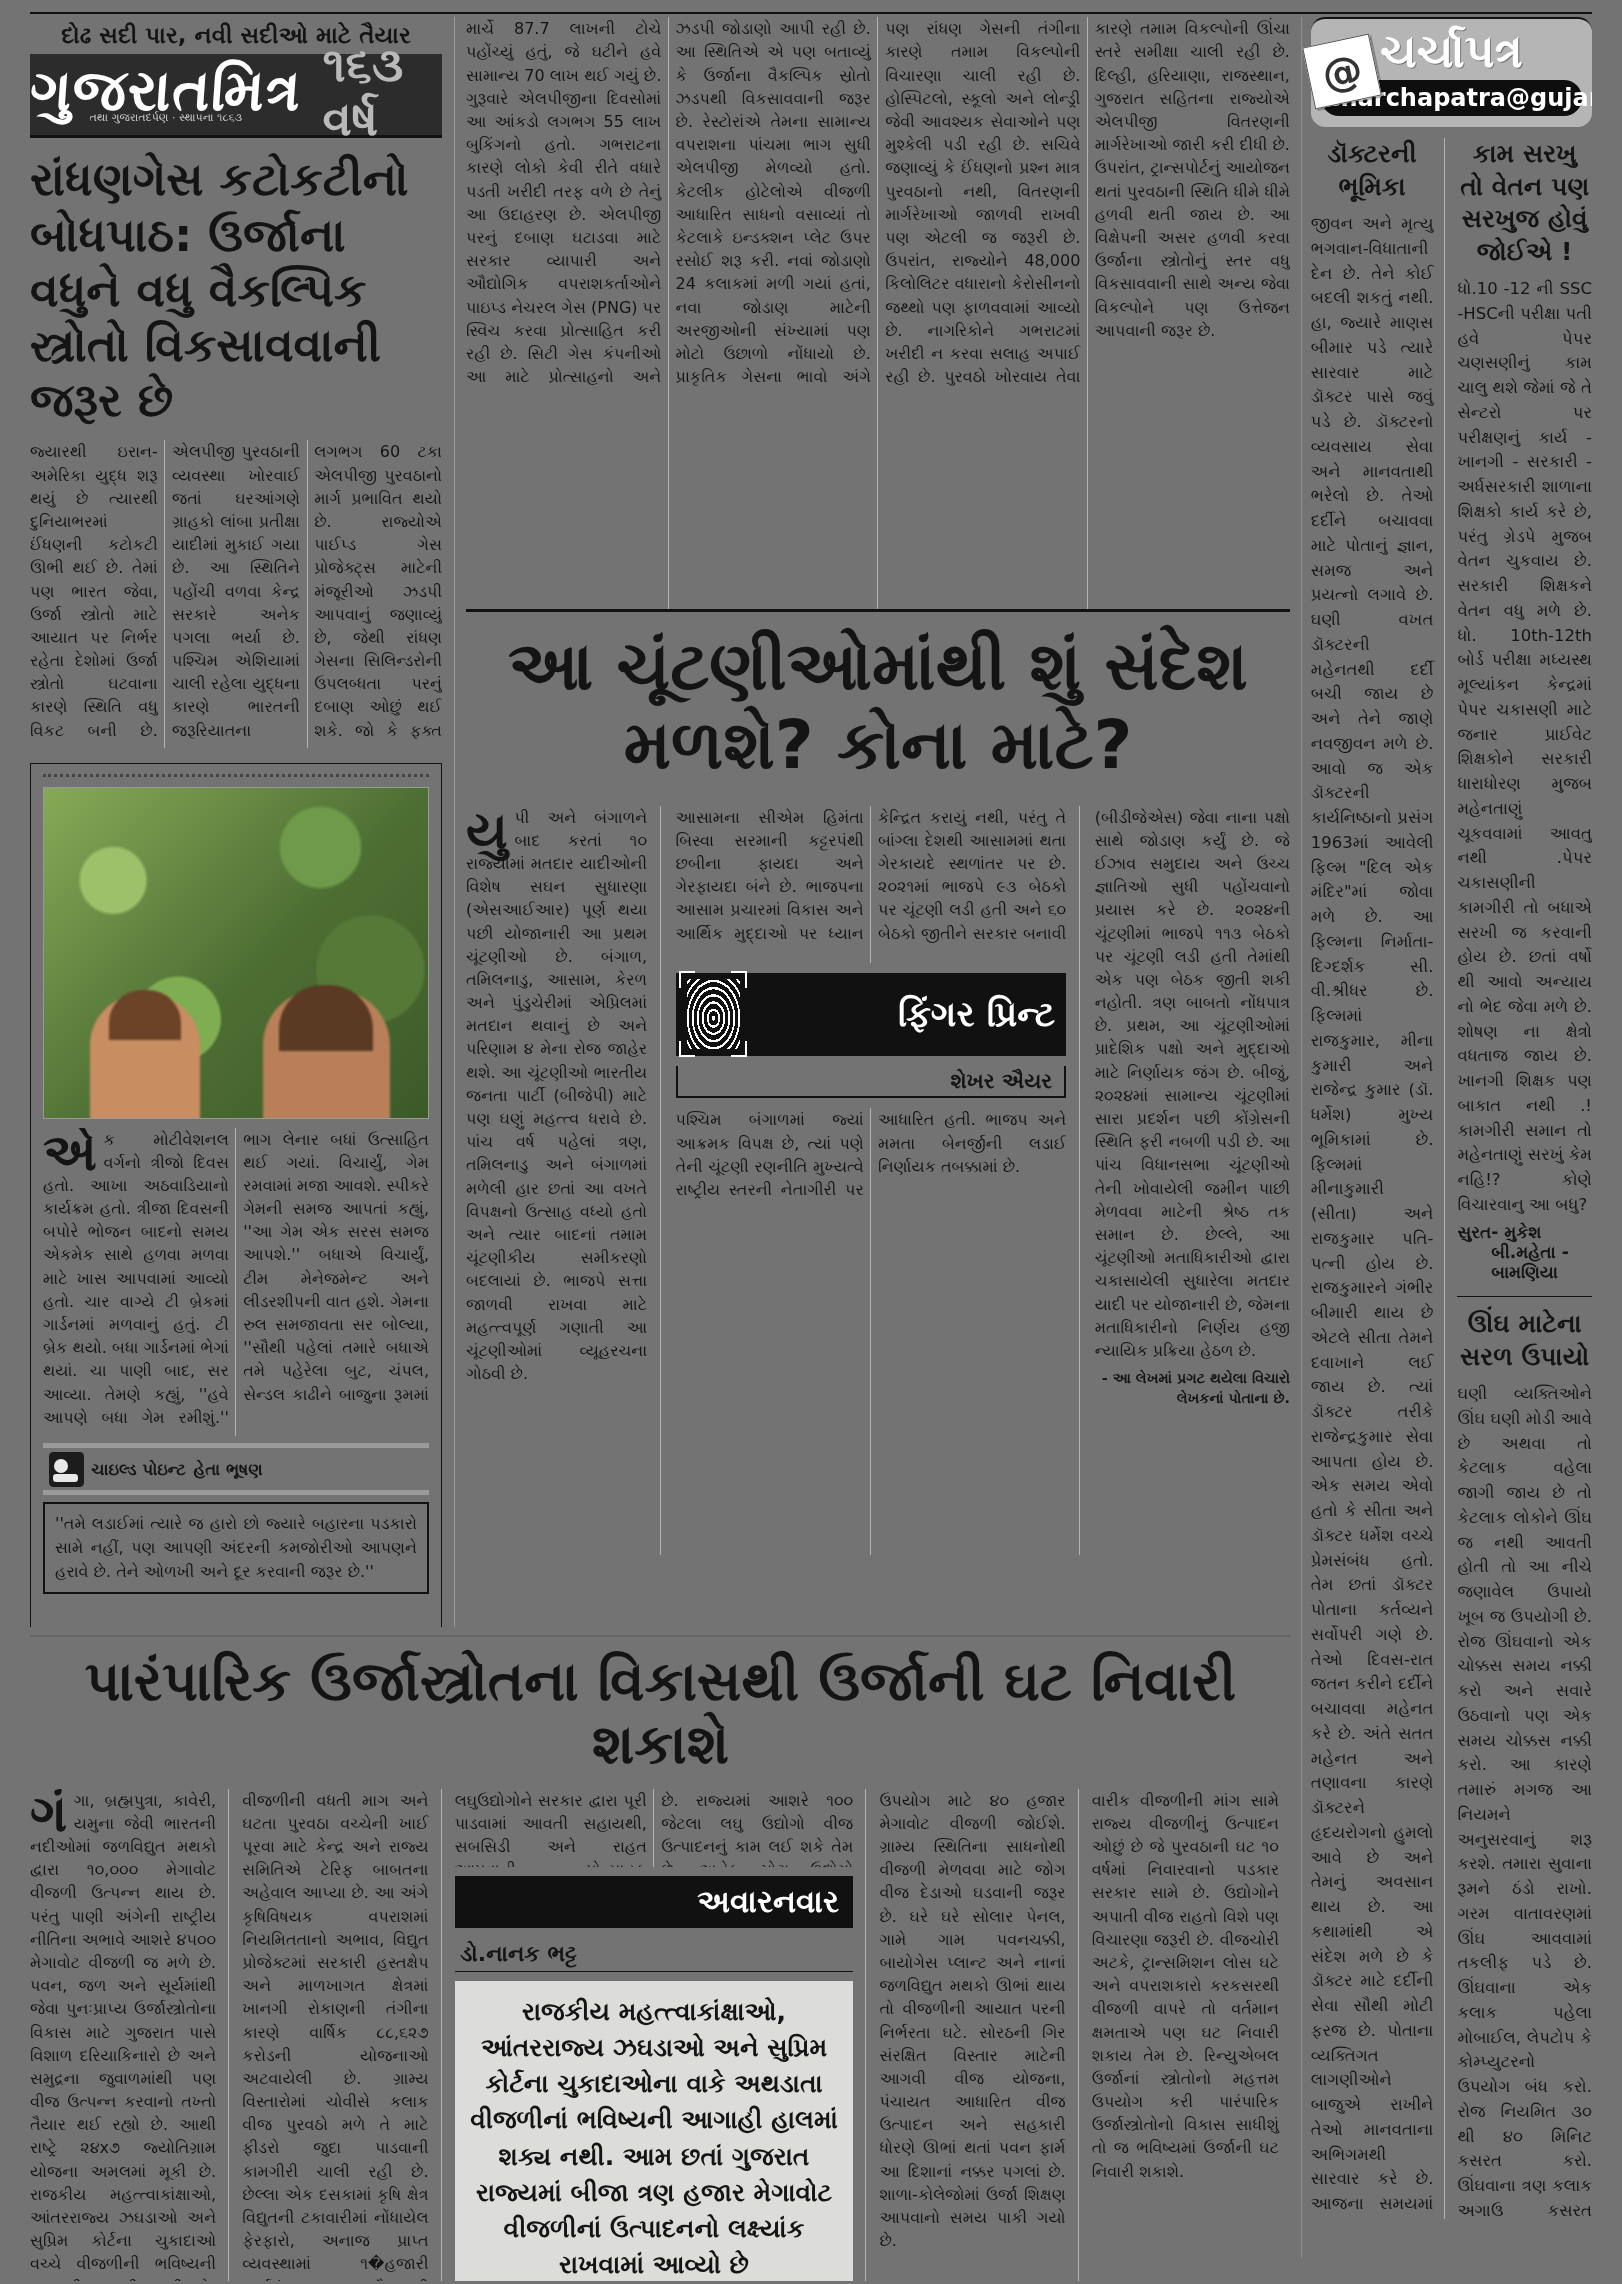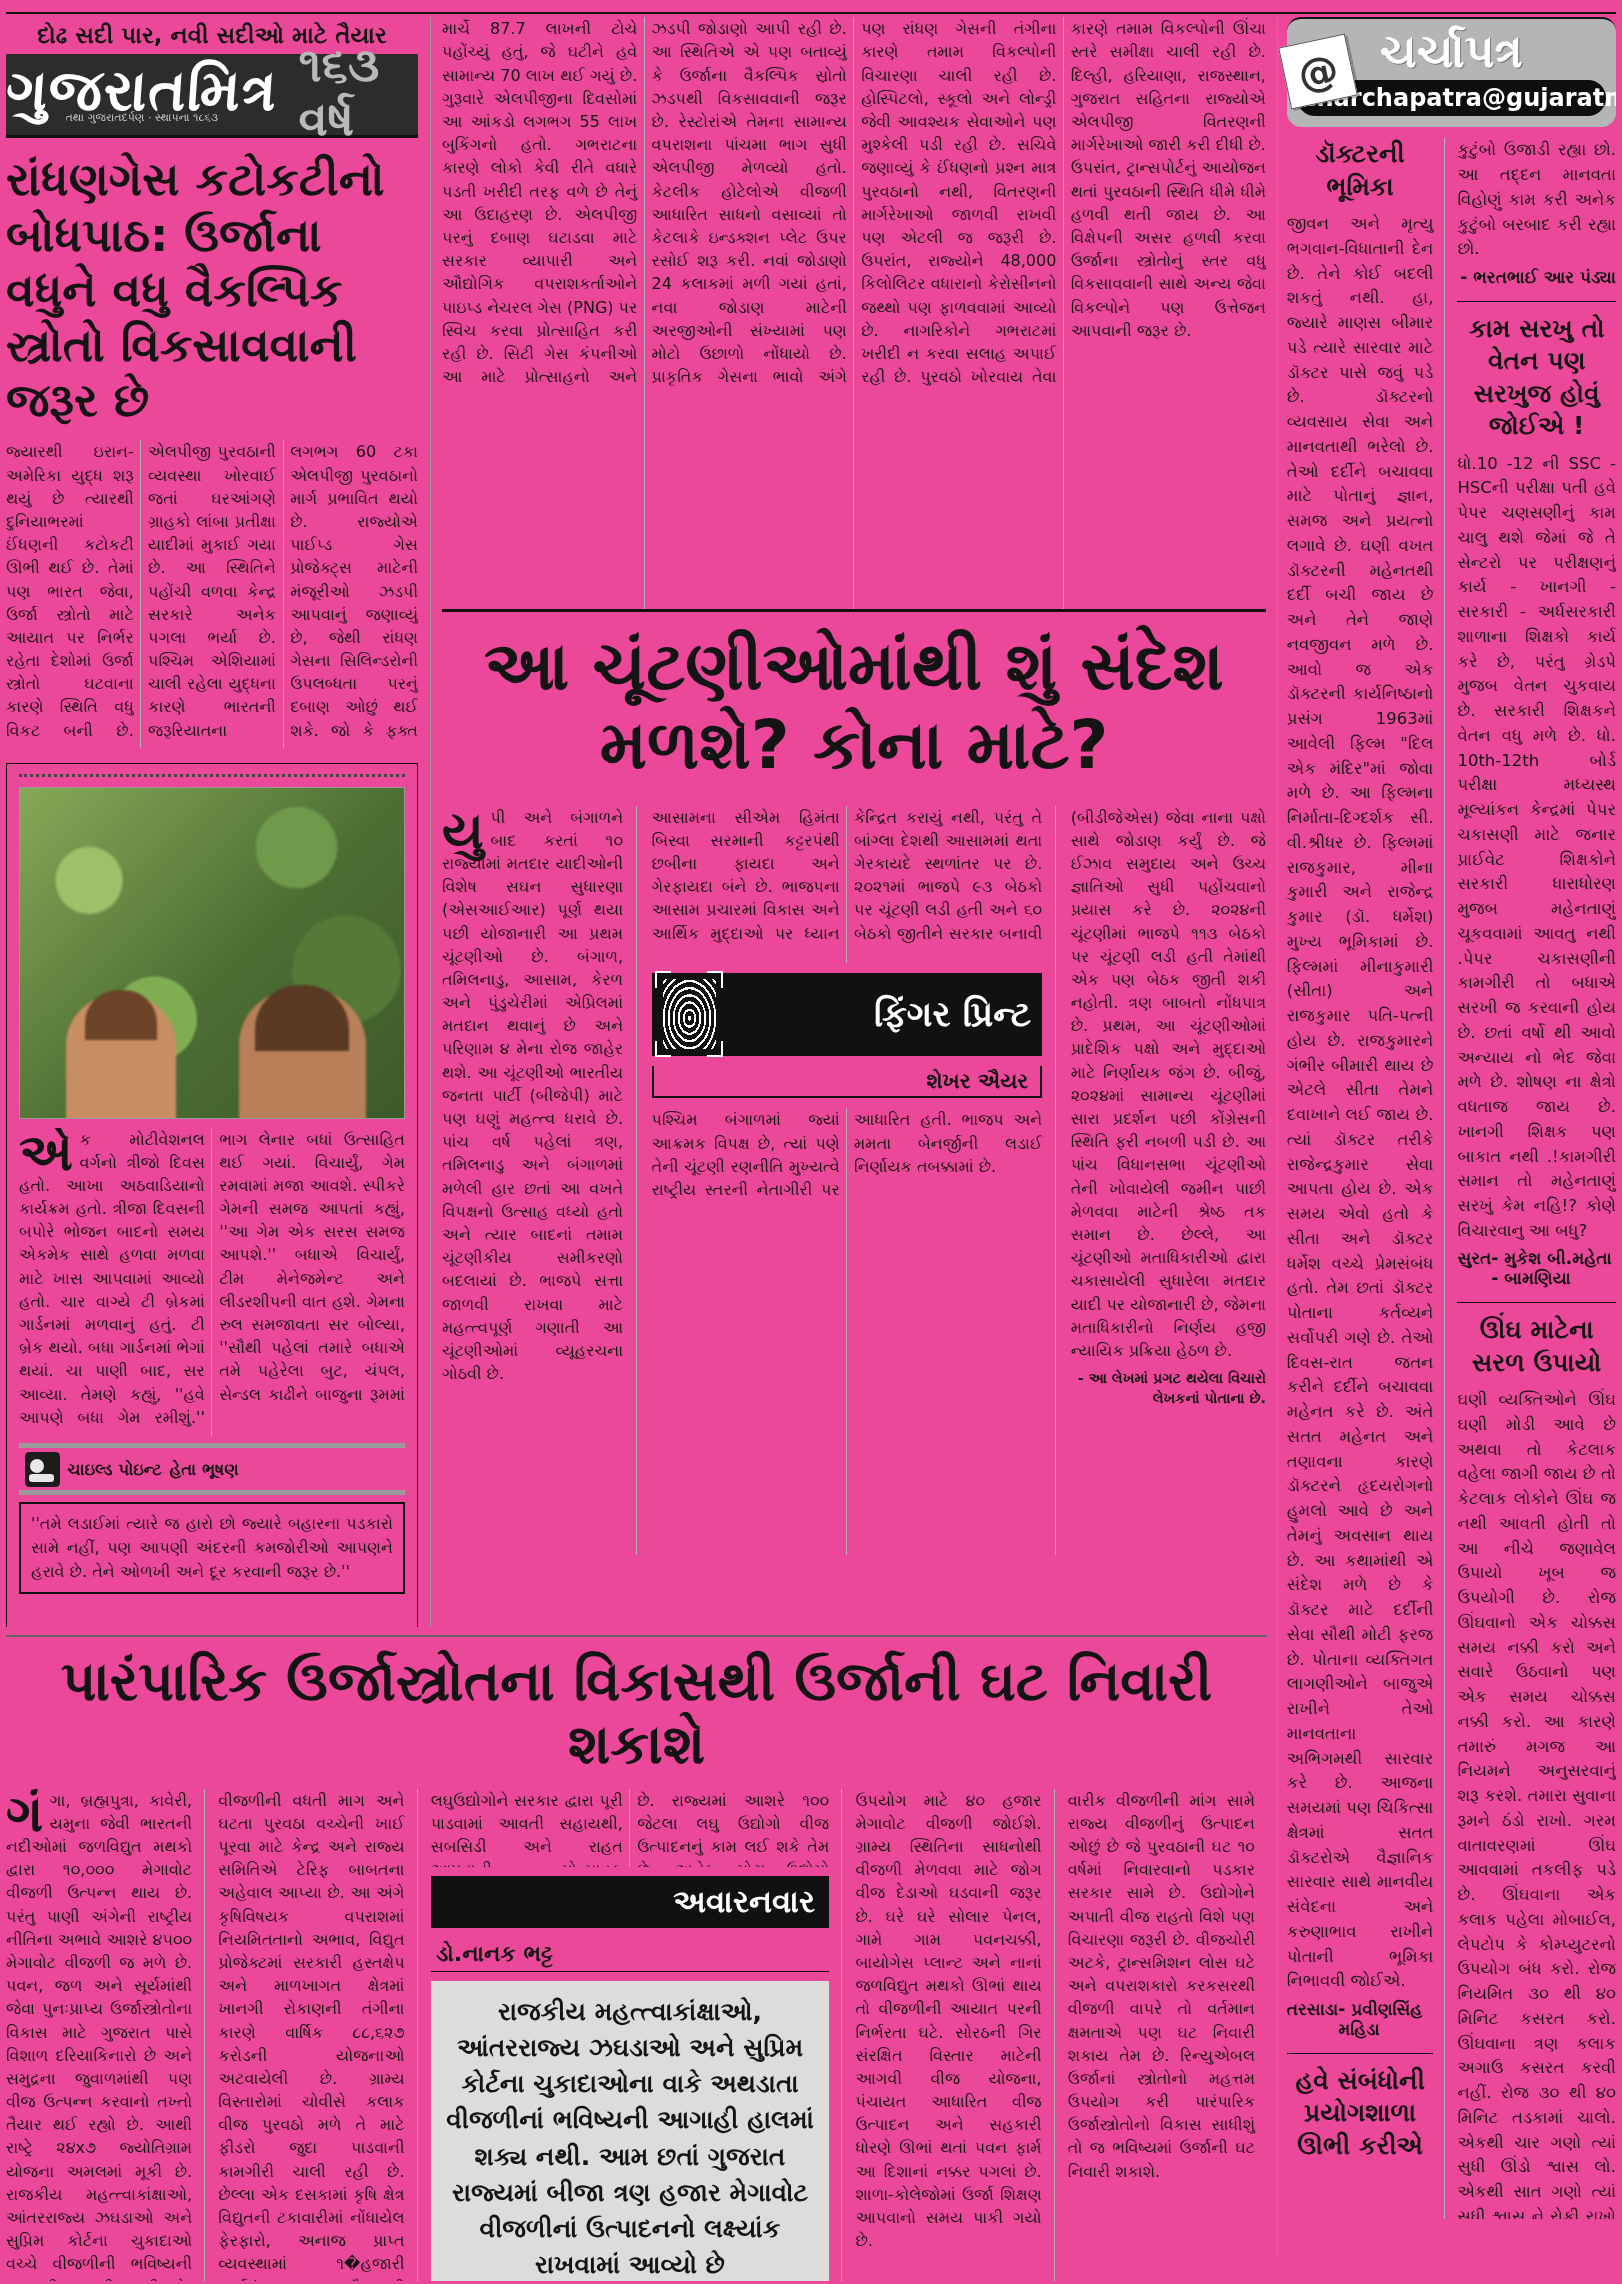--- a/index.html
+++ b/index.html
@@ -1,18 +1,18 @@
 <!DOCTYPE html>
 <html style="font-size:8.8px"><head>
 <meta charset="utf-8">
 <style>
   html,body{margin:0;padding:0;background:#8a8a8a;}
-  .page{width:1622px;height:2284px;background:#ec4899;color:#141414;
+  .page{width:1622px;height:2284px;background:#737373;color:#141414;
         font-family:"DejaVu Sans","Liberation Sans",sans-serif;
-        box-sizing:border-box;padding:12px 6px;position:relative;overflow:hidden;}
+        box-sizing:border-box;padding:12px 30px;position:relative;overflow:hidden;}
   .toprule{border-top:2.2px solid #111;margin-bottom:3.3px;}
   .page-grid{display:grid;grid-template-columns:1261px 1fr;column-gap:10px;}
   .rightcol{border-left:1.1px solid #8f8f8f;padding-left:8.8px;height:2241px;overflow:hidden;}
   .upper{display:grid;grid-template-columns:412px 836px;column-gap:12px;height:1610px;overflow:hidden;}
   .midcol{border-left:0.6px solid #9a9a9a;padding-left:11px;}
 
   
   .tagline{font-size:23px;font-weight:700;text-align:center;padding:4.4px 0 5.5px;}
   .mast-band{background:#2c2c2c;height:81px;display:flex;align-items:center;justify-content:center;gap:21px;}
   .mast-logo{color:#fff;font-size:57px;font-weight:800;letter-spacing:1.1px;line-height:.9;transform:skewX(-4deg);}
@@ -213,27 +213,20 @@
           </div>
           <div class="lt">
             <div class="lt-title">હવે સંબંધોની પ્રયોગશાળા ઊભી કરીએ</div>
 
           </div>
 
         </div>
 
         <div class="cp-col">
           <div class="lt">
-            <div class="lt-body">કુટુંબો ઉજાડી રહ્યા છો. આ તદ્દન માનવતા વિહોણું કામ કરી અનેક કુટુંબો બરબાદ કરી રહ્યા છો.</div>
-            <div class="lt-sign">
-                <span></span>
-                <span>- ભરતભાઈ આર પંડ્યા</span>
-              </div>
-          </div>
-          <div class="lt">
             <div class="lt-title">કામ સરખુ તો વેતન પણ સરખુજ હોવું જોઈએ !</div>
             <div class="lt-body">ધો.10 -12 ની SSC -HSCની પરીક્ષા પતી હવે પેપર ચણસણીનું કામ ચાલુ થશે જેમાં જે તે સેન્ટરો પર પરીક્ષણનું કાર્ય - ખાનગી - સરકારી - અર્ધસરકારી શાળાના શિક્ષકો કાર્ય કરે છે, પરંતુ ગ્રેડપે મુજબ વેતન ચુકવાય છે. સરકારી શિક્ષકને વેતન વધુ મળે છે. ધો. 10th-12th બોર્ડ પરીક્ષા મધ્યસ્થ મૂલ્યાંકન કેન્દ્રમાં પેપર ચકાસણી માટે જનાર પ્રાઈવેટ શિક્ષકોને સરકારી ધારાધોરણ મુજબ મહેનતાણું ચૂકવવામાં આવતુ નથી .પેપર ચકાસણીની કામગીરી તો બધાએ સરખી જ કરવાની હોય છે. છતાં વર્ષો થી આવો અન્યાય નો ભેદ જેવા મળે છે. શોષણ ના ક્ષેત્રો વધતાજ જાય છે. ખાનગી શિક્ષક પણ બાકાત નથી .!કામગીરી સમાન તો મહેનતાણું સરખું કેમ નહિ!? કોણે વિચારવાનુ આ બધુ?</div>
             <div class="lt-sign">
                 <span>સુરત</span>
                 <span>- મુકેશ બી.મહેતા - બામણિયા</span>
               </div>
           </div>
           <div class="lt">
             <div class="lt-title">ઊંઘ માટેના સરળ ઉપાયો</div>
             <div class="lt-body">ઘણી વ્યક્તિઓને ઊંઘ ઘણી મોડી આવે છે અથવા તો કેટલાક વહેલા જાગી જાય છે તો કેટલાક લોકોને ઊંઘ જ નથી આવતી હોતી તો આ નીચે જણાવેલ ઉપાયો ખૂબ જ ઉપયોગી છે. રોજ ઊંઘવાનો એક ચોક્કસ સમય નક્કી કરો અને સવારે ઉઠવાનો પણ એક સમય ચોક્કસ નક્કી કરો. આ કારણે તમારું મગજ આ નિયમને અનુસરવાનું શરૂ કરશે. તમારા સુવાના રૂમને ઠંડો રાખો. ગરમ વાતાવરણમાં ઊંઘ આવવામાં તકલીફ પડે છે. ઊંઘવાના એક કલાક પહેલા મોબાઈલ, લેપટોપ કે કોમ્પ્યુટરનો ઉપયોગ બંધ કરો. રોજ નિયમિત ૩૦ થી ૪૦ મિનિટ કસરત કરો. ઊંઘવાના ત્રણ કલાક અગાઉ કસરત કરવી નહીં. રોજ ૩૦ થી ૪૦ મિનિટ તડકામાં ચાલો. એકથી ચાર ગણો ત્યાં સુધી ઊંડો શ્વાસ લો. એકથી સાત ગણો ત્યાં સુધી શ્વાસ ને રોકી રાખો અને એકથી આઠ ગણો ત્યાં સુધી શ્વાસને બહાર કાઢો. આ કસરત કરવાથી ચિંતા અને તણાવ ઘટે છે, મગજ એકદમ શાંત થઈ જાય છે. મુક્ત અને હળવા મને સુઈ જશો તો તમને ચોક્કસ સરળતાથી ઊંઘ આવી જશે. જો આ પ્રકારના તમે ઉપાય અજમાવશો તો ચોક્કસ તમને ઊંઘની તકલીફ દૂર થશે અને સરળતાથી તમે સુઈ જઈ શકશો અને સ્વસ્થ રહી શકશો.</div>

